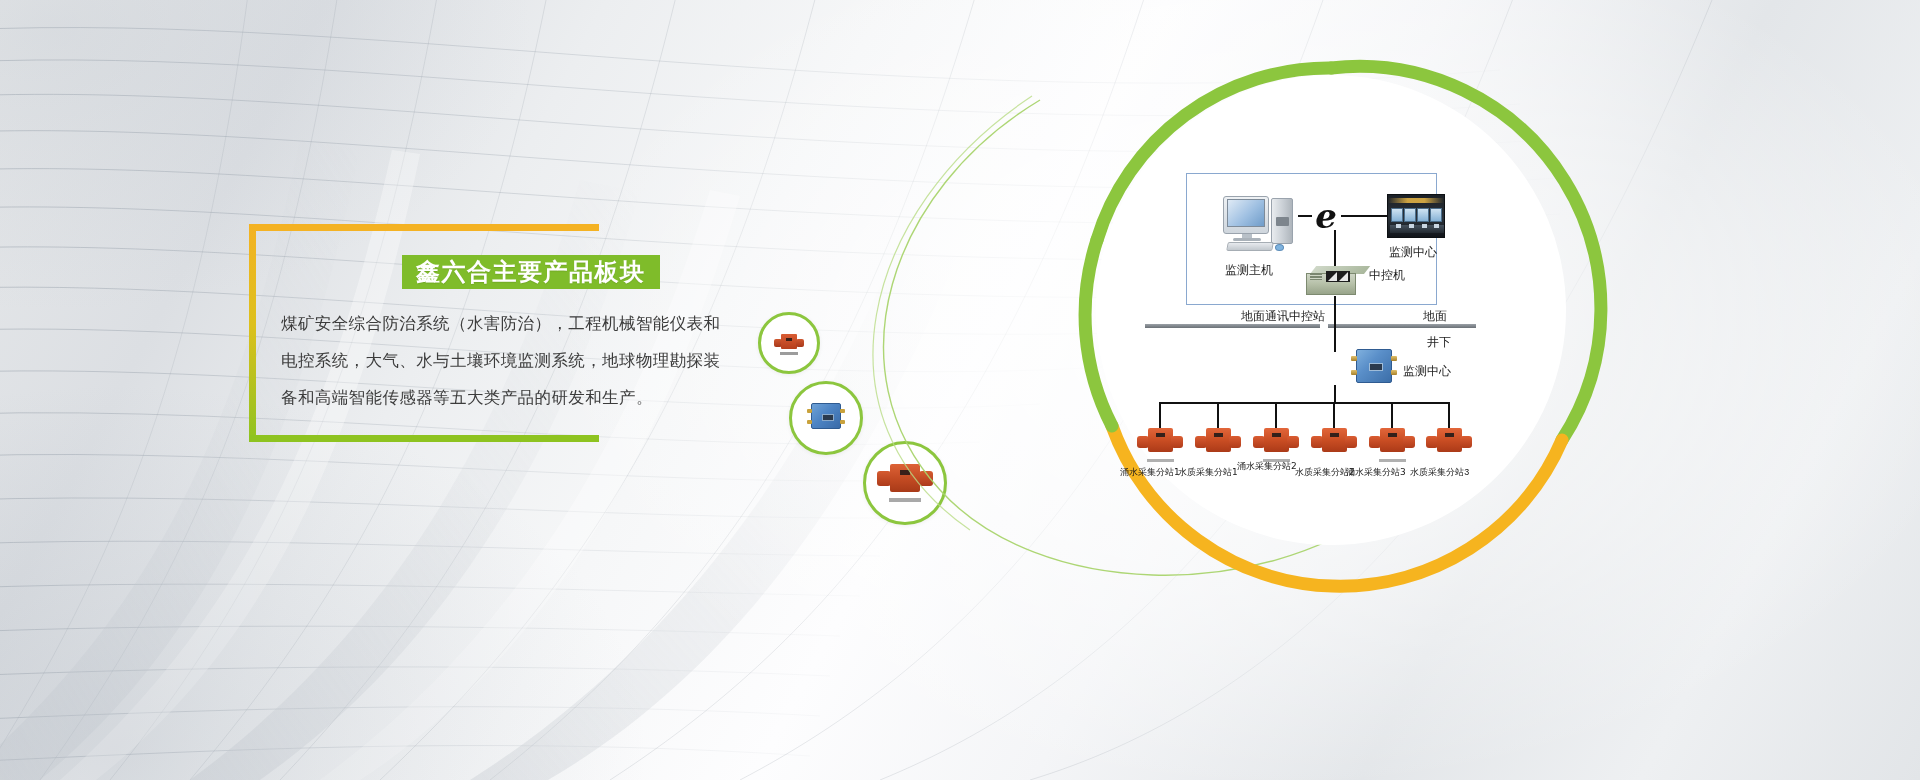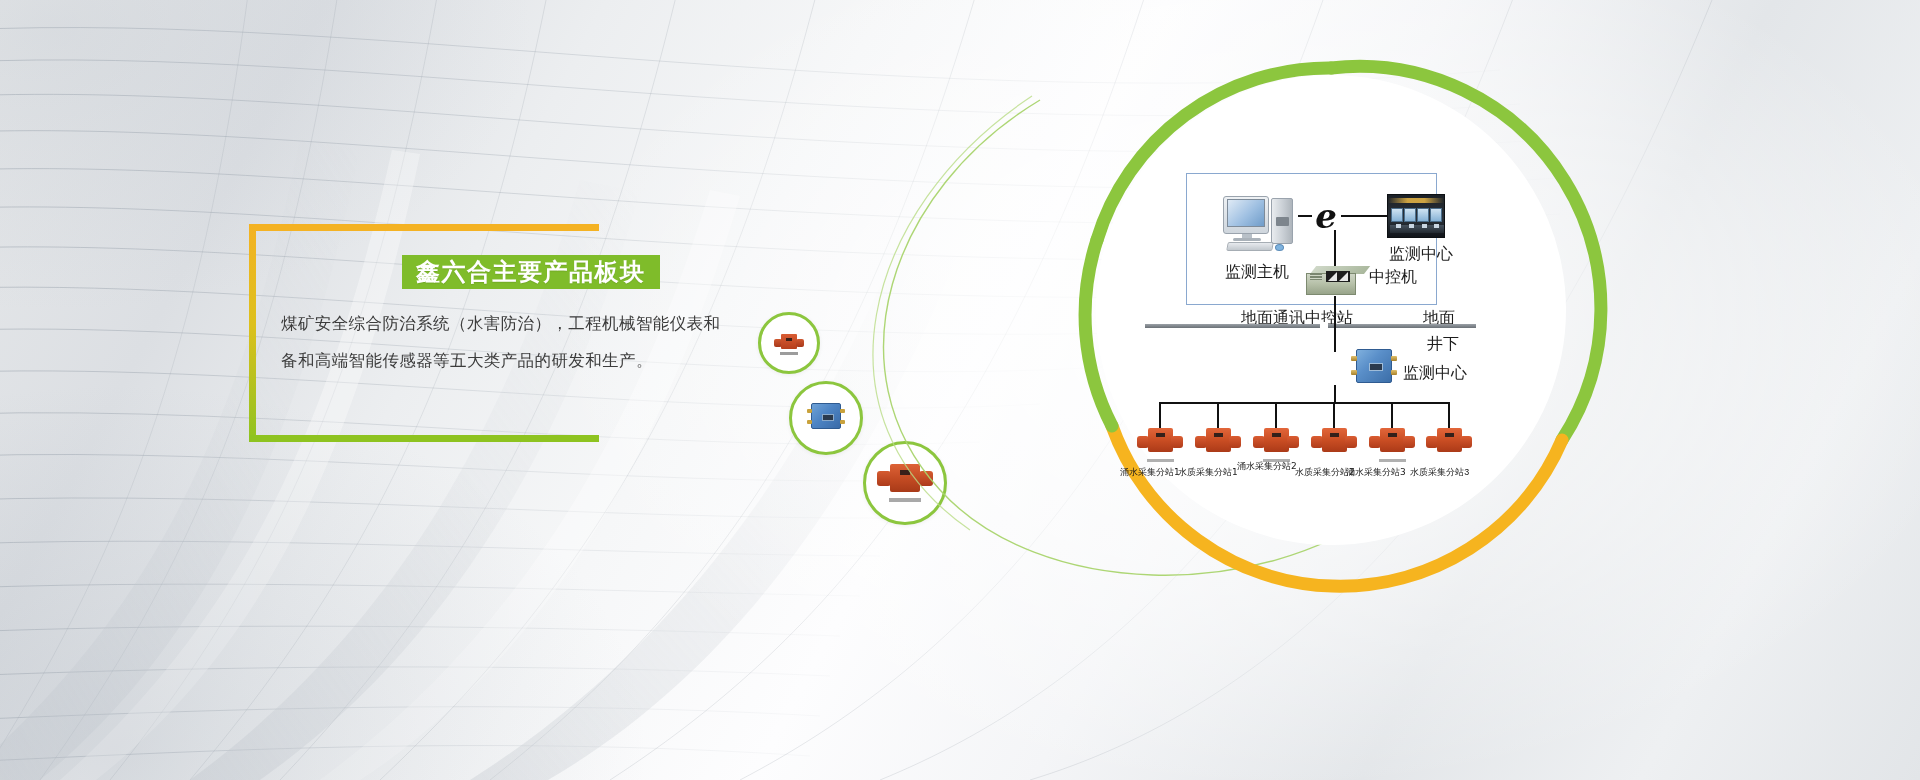--- a/index.html
+++ b/index.html
@@ -97,21 +97,21 @@
   .dev-red-big .legs { position:absolute; left:12px; bottom:2px; width:32px; height:4px; background:#a9a9a9; }
   .ring-arc { position: absolute; inset: 0; }
 
   
   .diagram { position: absolute; left: 1093px; top: 72px; width: 476px; height: 476px; }
 
   .surface-box {
     position: absolute; left: 93px; top: 101px; width: 251px; height: 132px;
     border: 1px solid #8aa8cf; background: transparent;
   }
-  .lbl { position: absolute; color: #1d1d1d; font-size: 16px; white-space: nowrap;
+  .lbl { position: absolute; color: #1d1d1d; font-size: 12px; white-space: nowrap;
          font-family: "DejaVu Sans", sans-serif; }
 
   
   .pc { position: absolute; left: 130px; top: 122px; width: 74px; height: 62px; }
   .pc .mon-out { position:absolute; left:0; top:2px; width:46px; height:38px;
         background: linear-gradient(180deg,#eef1f4,#cfd6dd); border:1px solid #9aa3ad; border-radius:3px; }
   .pc .mon-scr { position:absolute; left:4px; top:5px; width:38px; height:28px;
         background: linear-gradient(135deg,#dfeaf5 0%, #9fc0e2 55%, #6f9cc9 100%); border:1px solid #7e8b99; }
   .pc .mon-neck { position:absolute; left:19px; top:40px; width:10px; height:5px; background:#b8c0c8; }
   .pc .mon-base { position:absolute; left:10px; top:44px; width:28px; height:3px; background:#aab2ba; border-radius:2px; }
@@ -262,20 +262,21 @@
     <div class="frame-l"></div>
     <div class="frame-b"></div>
   </div>
 
   <div class="title-banner">
     <span class="t">鑫六合主要产品板块</span>
   </div>
 
   <div class="body-copy">
     <p>煤矿安全综合防治系统（水害防治），工程机械智能仪表和</p>
+    <p>电控系统，大气、水与土壤环境监测系统，地球物理勘探装</p>
     <p>备和高端智能传感器等五大类产品的研发和生产。</p>
   </div>
 
   <div class="bubble bub-1">
     <div class="dev-red-small">
       <div class="fl"></div>
         <div class="body"></div>
         <div class="fr"></div>
         <div class="legs"></div>
     </div>

